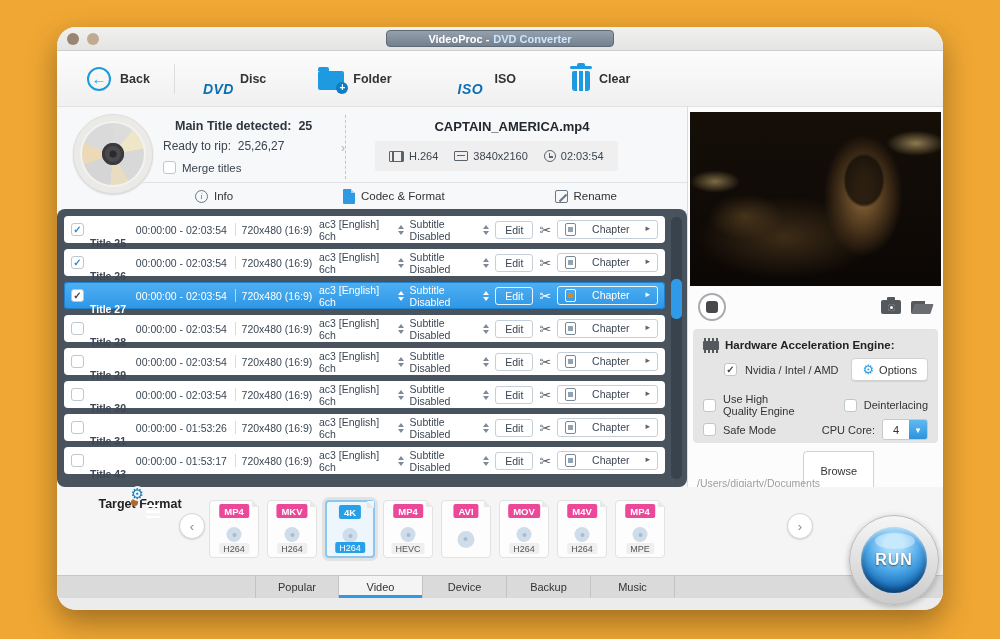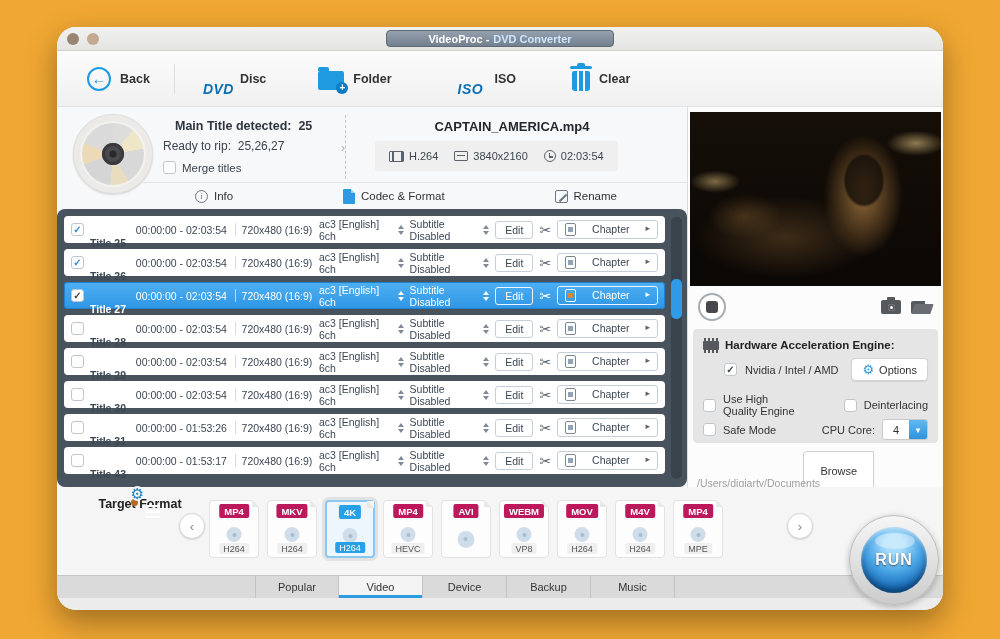--- a/index.html
+++ b/index.html
@@ -140,21 +140,21 @@
 .tf-ic { position:relative; width:34px; height:40px; background:#2d9ae3; border-radius:3px; margin:0 auto 6px; }
 .tf-ic::before { content:""; position:absolute; left:6px; top:8px; width:14px; height:14px; background:linear-gradient(#fff 0 2.5px,transparent 2.5px 5.5px,#fff 5.5px 8px,transparent 8px 11px,#fff 11px 13.5px,transparent 13.5px); }
 .tf-dot { position:absolute; right:2px; top:2px; width:7px; height:7px; border-radius:50%; background:#b06a2a; }
 .tf-gear { position:absolute; right:-4px; bottom:-4px; color:#1b7fc4; font-size:15px; background:#f5f5f5; border-radius:50%; line-height:1; }
 .tf-label { font-size:12.5px; font-weight:bold; color:#222; }
 .nav-circle { position:absolute; width:26px; height:26px; border-radius:50%; background:#fff; border:1px solid #d4d4d4; box-shadow:0 1px 2px rgba(0,0,0,.12); display:flex; align-items:center; justify-content:center; font-size:13px; color:#888; cursor:pointer; }
 .nav-prev { left:122px; top:26px; } .nav-next { left:730px; top:26px; }
 .cards { position:absolute; left:152px; top:13px; display:flex; gap:8px; }
 .fcard { position:relative; width:50px; height:58px; background:#fdfdfd; border:1px solid #e2e2e2; border-radius:4px; cursor:pointer; }
 .fcard .fold { position:absolute; right:-1px; top:-1px; border-left:7px solid #e8e8e8; border-top:7px solid #f5f5f5; }
-.fbadge { position:absolute; top:3px; left:50%; transform:translateX(-50%); background:#be185d; color:#fff; font-size:9.5px; font-weight:bold; padding:1.5px 5px; border-radius:2px; white-space:nowrap; }
+.fbadge { position:absolute; top:3px; left:50%; transform:translateX(-50%); background:#ec4899; color:#fff; font-size:9.5px; font-weight:bold; padding:1.5px 5px; border-radius:2px; white-space:nowrap; }
 .reel { position:absolute; left:50%; top:26px; transform:translateX(-50%); width:15px; height:15px; border-radius:50%; background:#cfdcea; }
 .reel::after { content:""; position:absolute; left:5.5px; top:5.5px; width:4px; height:4px; border-radius:50%; background:#a8bccf; }
 .fcodec { position:absolute; bottom:3px; left:50%; transform:translateX(-50%); font-size:9px; color:#555; background:#efefef; border-radius:2px; padding:0.5px 4px; white-space:nowrap; }
 .fcard.sel { background:#eef6fd; border:2px solid #8ac8f2; box-shadow:0 0 0 3px #e2e2e2; }
 .fcard.sel .fbadge { background:#28a0e8; }
 .fcard.sel .fcodec { background:#28a0e8; color:#fff; }
 .fcard.noc .reel { top:30px; width:17px; height:17px; }
 
 
 .bottom-tabs { position:relative; height:23px; background:#dadada; border-top:1px solid #c6c6c6; display:flex; padding-left:198px; }
@@ -607,26 +607,20 @@
             <span class="reel"></span>
             <span class="fcodec">HEVC</span>
           </div>
         <div class="fcard noc">
             <span class="fold"></span>
             <span class="fbadge">AVI</span>
             <span class="reel"></span>
           </div>
         <div class="fcard">
             <span class="fold"></span>
-            <span class="fbadge">WEBM</span>
-            <span class="reel"></span>
-            <span class="fcodec">VP8</span>
-          </div>
-        <div class="fcard">
-            <span class="fold"></span>
             <span class="fbadge">MOV</span>
             <span class="reel"></span>
             <span class="fcodec">H264</span>
           </div>
         <div class="fcard">
             <span class="fold"></span>
             <span class="fbadge">M4V</span>
             <span class="reel"></span>
             <span class="fcodec">H264</span>
           </div>

